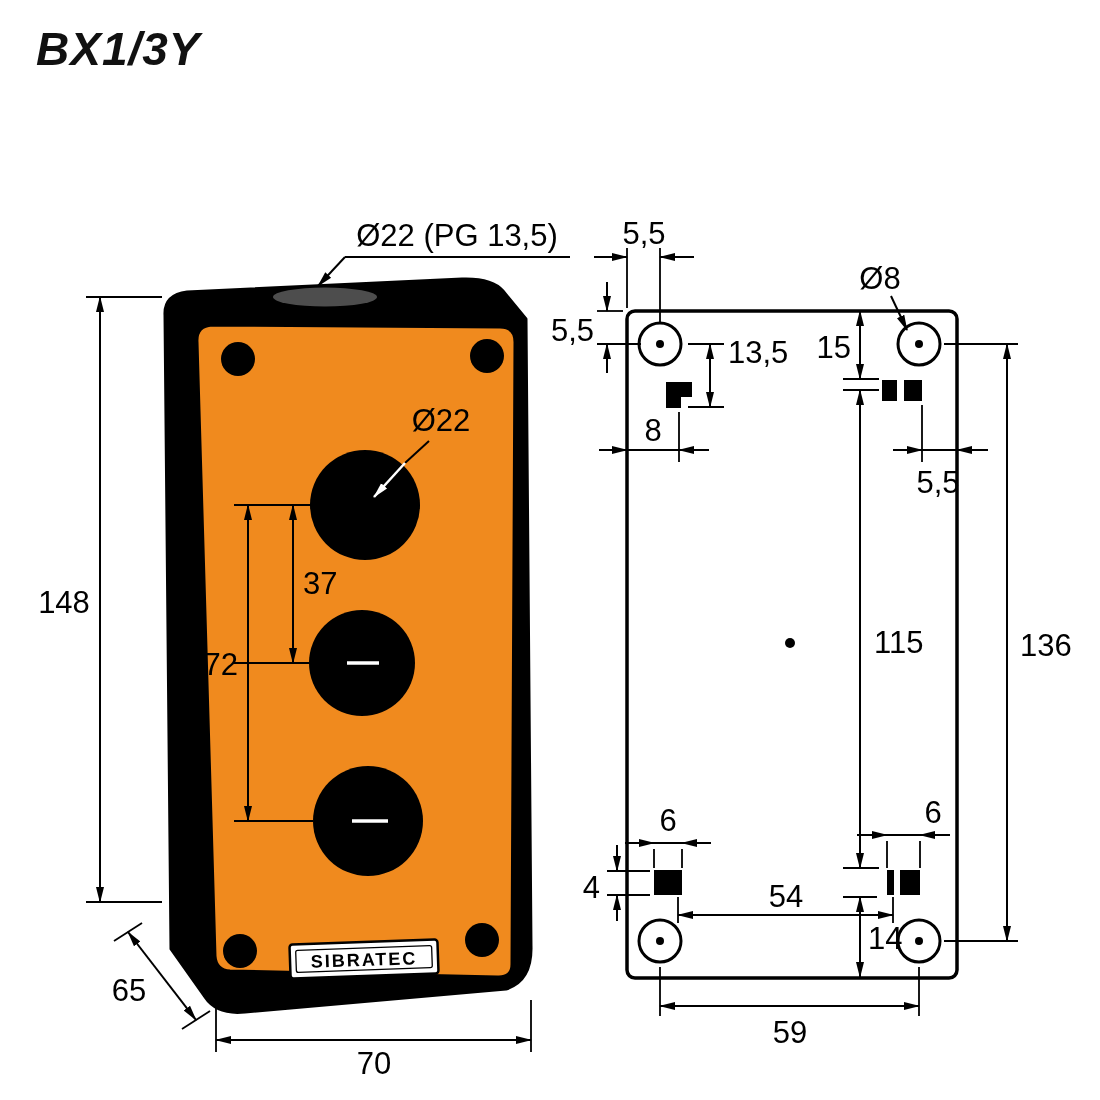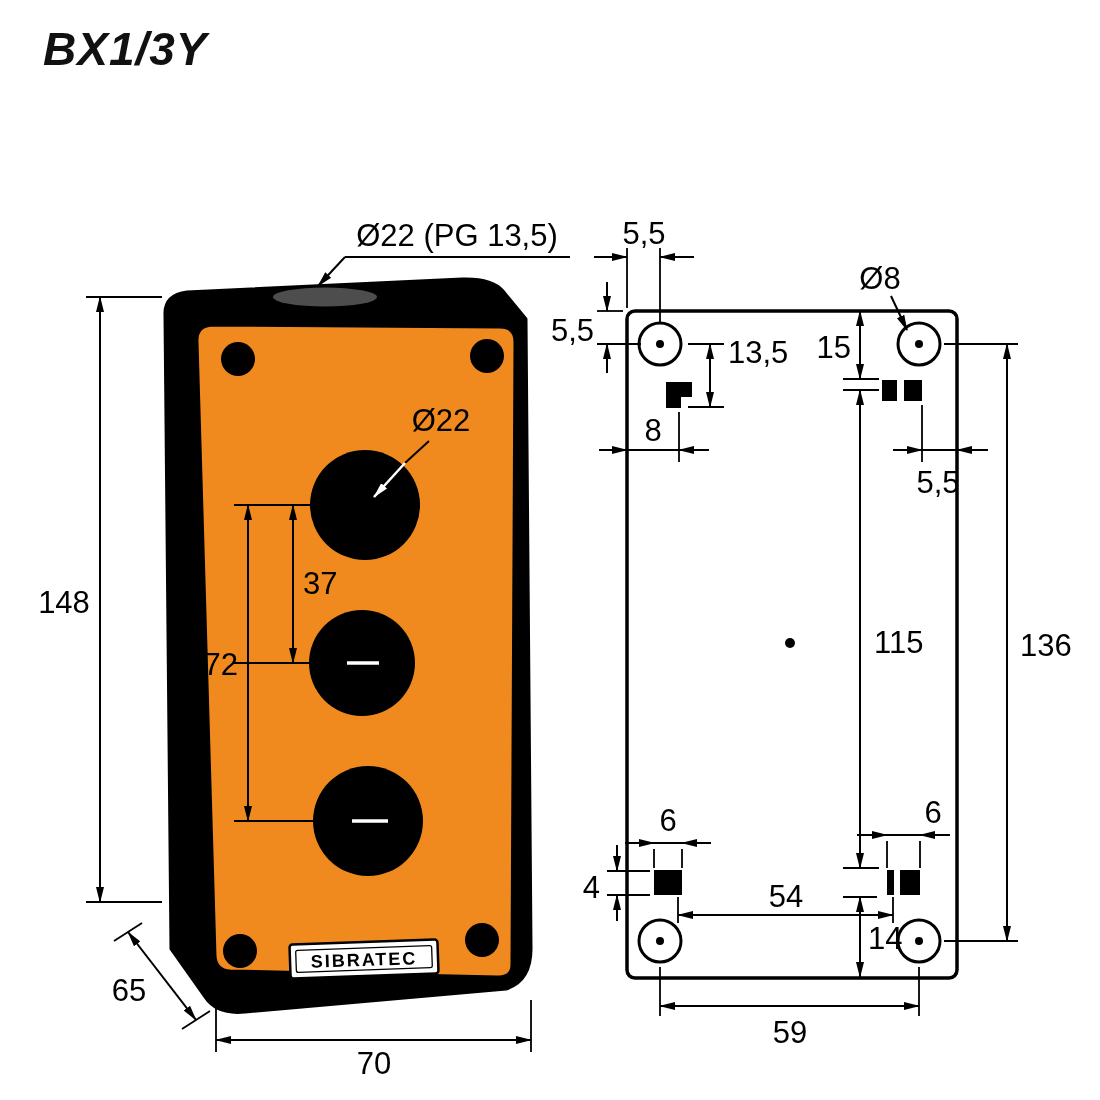--- a/index.html
+++ b/index.html
@@ -1,18 +1,18 @@
 <!DOCTYPE html>
 <html><head>
 <meta charset="utf-8">
 <style>
   html,body{margin:0;padding:0;background:#fff;}
   .canvas{position:relative;width:1100px;height:1100px;background:#fff;overflow:hidden;
           font-family:"Liberation Sans", sans-serif;}
-  .page-title{position:absolute;left:43px;top:22px;font-size:46px;font-weight:bold;
+  .page-title{position:absolute;left:36px;top:22px;font-size:46px;font-weight:bold;
               font-style:italic;color:#111;letter-spacing:1px;}
   svg{position:absolute;left:0;top:0;}
   .dim{stroke:#000;stroke-width:2;fill:none;}
   .ext{stroke:#000;stroke-width:1.8;fill:none;}
   text.dimlabel{font-family:"Liberation Sans", sans-serif;font-size:31px;fill:#000;}
   text.brandlabel{font-family:"Liberation Sans", sans-serif;font-size:18px;font-weight:bold;
                   letter-spacing:2px;fill:#000;}
 </style>
 </head>
 <body>

